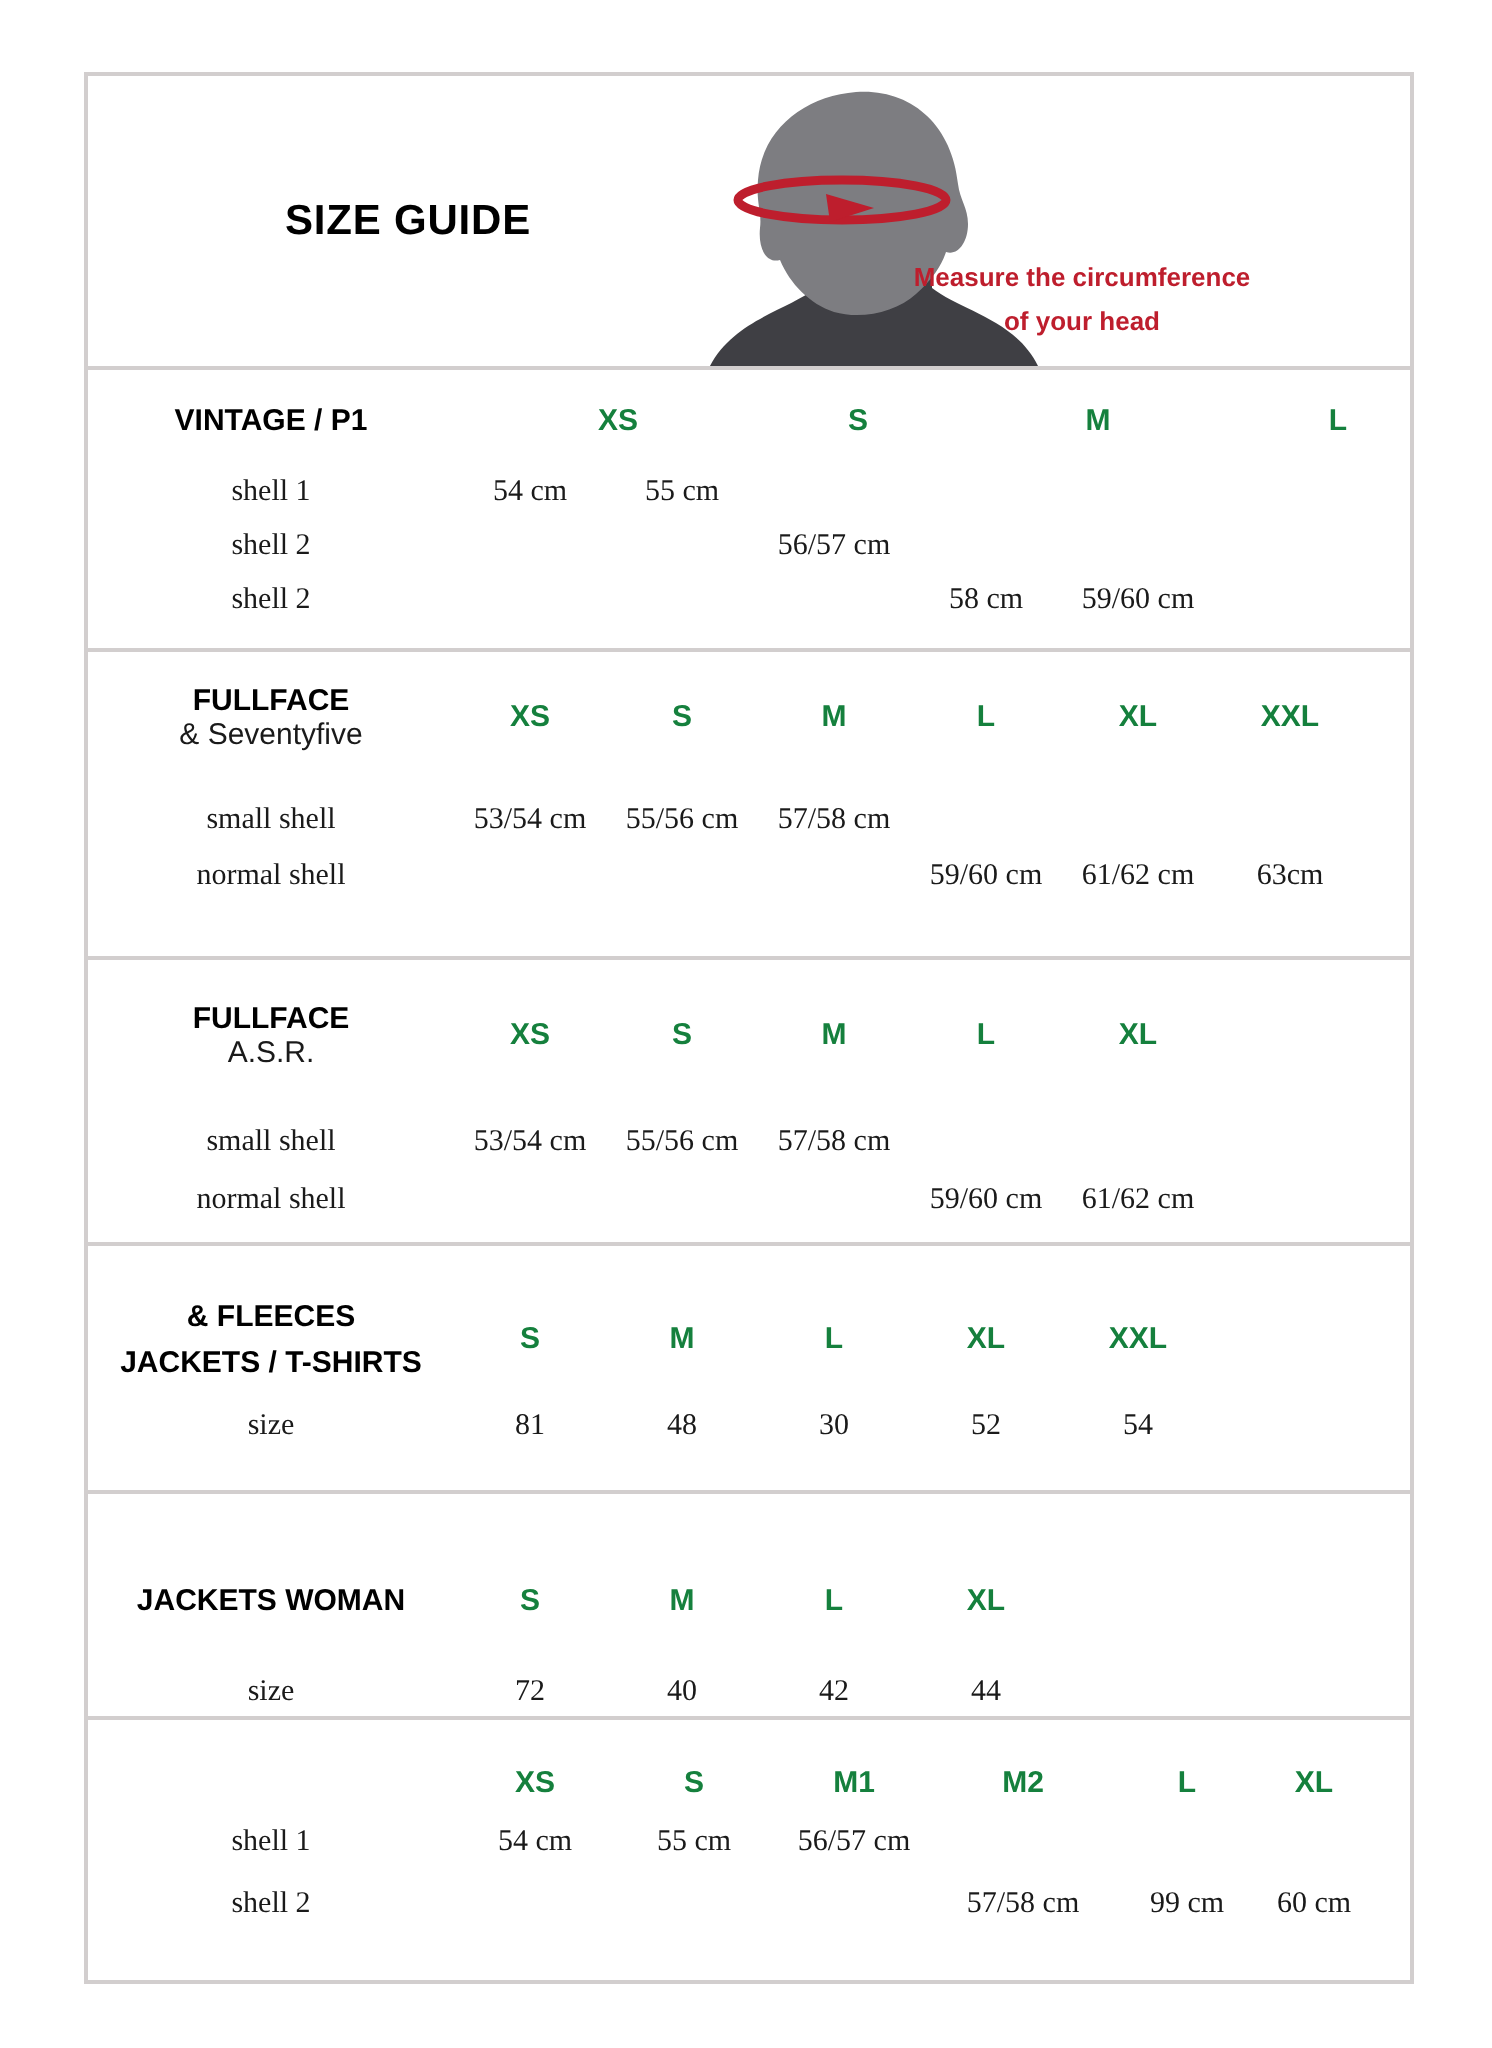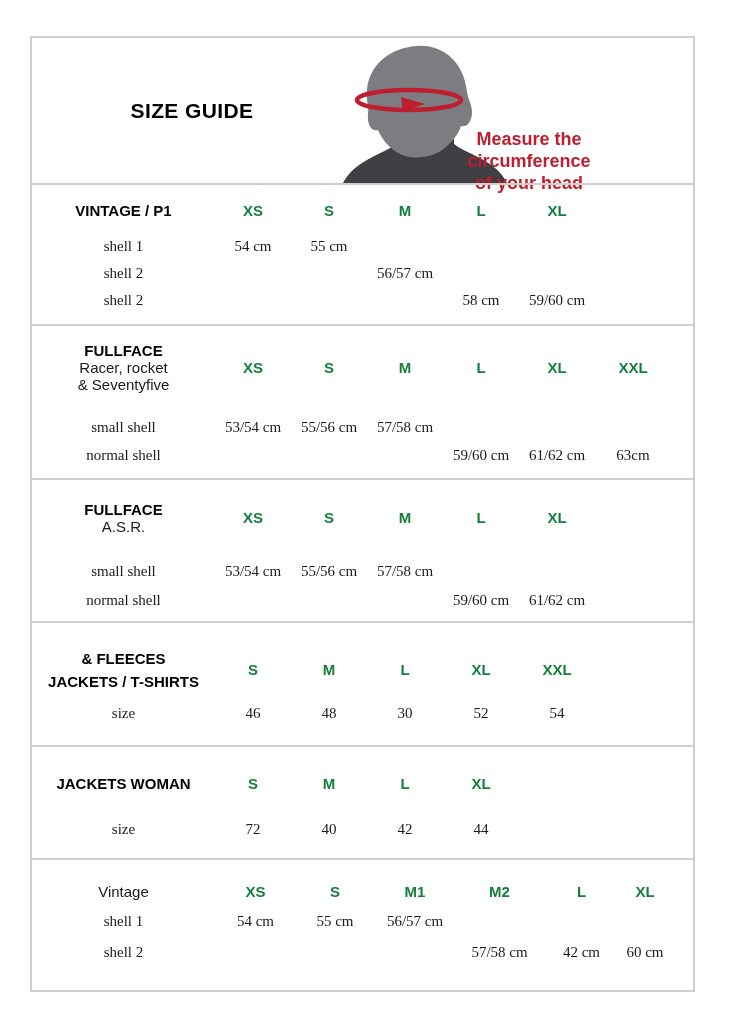--- a/index.html
+++ b/index.html
@@ -8,50 +8,50 @@
     --shoulders:#3f3f44;
     --line:#d2cece;
     --text:#1a1a1a;
   }
   html,body{margin:0;padding:0;background:#ffffff;}
   body{
     width:746px;height:1024px;position:relative;overflow:hidden;
     font-family:"Liberation Sans", sans-serif;color:var(--text);
   }
   .sheet{
-    position:absolute;left:30px;top:36px;width:665px;height:956px;
+    position:absolute;left:42px;top:36px;width:665px;height:956px;
     box-sizing:border-box;border:2px solid var(--line);background:#fff;
   }
   
   .band-header{position:relative;height:145px;}
   .size-guide-title{
     position:absolute;left:70px;top:60px;width:180px;text-align:center;
     font-size:21px;font-weight:bold;letter-spacing:.4px;color:#000;line-height:26px;
   }
   .head-figure{position:absolute;left:301px;top:4px;width:180px;height:141px;}
   .instruction{
     position:absolute;left:411px;top:90px;width:172px;text-align:center;
-    color:var(--red);font-size:18px;font-weight:bold;line-height:22px;
+    color:var(--red);font-size:13px;font-weight:bold;line-height:22px;
   }
   
   #sections{position:relative;}
   .band{box-sizing:content-box;border-top:2px solid var(--line);overflow:hidden;}
   .grid{display:grid;grid-template-columns:183px repeat(6,76px);}
   #section-sale-vintage .grid{grid-template-columns:183px 81px 78px 82px 87px 77px 50px;}
   .cell{text-align:center;font-size:15px;}
   .head{align-items:center;}
   #section-sale-vintage .head{align-items:start;}
   .title-line{line-height:20px;}
   .title-line.bold{font-weight:bold;color:#000;}
   .colhead{font-weight:bold;color:#15803d;line-height:20px;}
   .datarow{height:20px;font-family:Liberation Serif, serif;}
   .datarow .cell{line-height:20px;}
   
   #section-vintage-p1{height:139px;}
-  #section-vintage-p1 .head{padding-top:16px;}
+  #section-vintage-p1 .head{padding-top:16px;gap:44px;}
   #section-vintage-p1 .head + .datarow{margin-top:15px;}
   #section-vintage-p1 .datarow + .datarow{margin-top:7px;}
 
   #section-fullface-racer{height:152px;}
   #section-fullface-racer .head{padding-top:16px;}
   #section-fullface-racer .title-line{line-height:17px;}
   #section-fullface-racer .head + .datarow{margin-top:24px;}
   #section-fullface-racer .datarow + .datarow{margin-top:8px;}
 
   #section-fullface-asr{height:141px;}
@@ -59,21 +59,21 @@
   #section-fullface-asr .title-line{line-height:17px;}
   #section-fullface-asr .head + .datarow{margin-top:26px;}
   #section-fullface-asr .datarow + .datarow{margin-top:9px;}
 
   #section-jackets-tshirts{height:122px;}
   #section-jackets-tshirts .head{padding-top:24px;}
   #section-jackets-tshirts .title-line{line-height:23px;}
   #section-jackets-tshirts .head + .datarow{margin-top:10px;}
 
   #section-jackets-woman{height:111px;}
-  #section-jackets-woman .head{padding-top:27px;}
+  #section-jackets-woman .head{padding-top:44px;}
   #section-jackets-woman .head + .datarow{margin-top:25px;}
 
   #section-sale-vintage{height:130px;}
   #section-sale-vintage .head{padding-top:23px;}
   #section-sale-vintage .title-line{line-height:17px;}
   #section-sale-vintage .colhead{line-height:17px;}
   #section-sale-vintage .head + .datarow{margin-top:11px;}
   #section-sale-vintage .datarow + .datarow{margin-top:11px;}
 </style>
 </head>
@@ -134,21 +134,20 @@
           <div class="cell value"></div>
           <div class="cell value"></div>
           <div class="cell value">58 cm</div>
           <div class="cell value">59/60 cm</div>
         </div>
       </section>
       <section class="band" id="section-fullface-racer">
         <div class="grid head">
           <div class="cell title">
             <div class="title-line bold">FULLFACE</div>
-            <div class="title-line">Racer, rocket</div>
             <div class="title-line">&amp; Seventyfive</div>
           </div>
           <div class="cell colhead">XS</div>
           <div class="cell colhead">S</div>
           <div class="cell colhead">M</div>
           <div class="cell colhead">L</div>
           <div class="cell colhead">XL</div>
           <div class="cell colhead">XXL</div>
         </div>
         <div class="grid datarow">
@@ -206,21 +205,21 @@
             <div class="title-line bold">JACKETS / T-SHIRTS</div>
           </div>
           <div class="cell colhead">S</div>
           <div class="cell colhead">M</div>
           <div class="cell colhead">L</div>
           <div class="cell colhead">XL</div>
           <div class="cell colhead">XXL</div>
         </div>
         <div class="grid datarow">
           <div class="cell rowlabel">size</div>
-          <div class="cell value">46</div>
+          <div class="cell value">81</div>
           <div class="cell value">48</div>
           <div class="cell value">30</div>
           <div class="cell value">52</div>
           <div class="cell value">54</div>
         </div>
       </section>
       <section class="band" id="section-jackets-woman">
         <div class="grid head">
           <div class="cell title">
             <div class="title-line bold">JACKETS WOMAN</div>
@@ -234,21 +233,20 @@
           <div class="cell rowlabel">size</div>
           <div class="cell value">72</div>
           <div class="cell value">40</div>
           <div class="cell value">42</div>
           <div class="cell value">44</div>
         </div>
       </section>
       <section class="band" id="section-sale-vintage">
         <div class="grid head">
           <div class="cell title">
-            <div class="title-line">Vintage</div>
           </div>
           <div class="cell colhead">XS</div>
           <div class="cell colhead">S</div>
           <div class="cell colhead">M1</div>
           <div class="cell colhead">M2</div>
           <div class="cell colhead">L</div>
           <div class="cell colhead">XL</div>
         </div>
         <div class="grid datarow">
           <div class="cell rowlabel">shell 1</div>
@@ -258,19 +256,19 @@
           <div class="cell value"></div>
           <div class="cell value"></div>
           <div class="cell value"></div>
         </div>
         <div class="grid datarow">
           <div class="cell rowlabel">shell 2</div>
           <div class="cell value"></div>
           <div class="cell value"></div>
           <div class="cell value"></div>
           <div class="cell value">57/58 cm</div>
-          <div class="cell value">42 cm</div>
+          <div class="cell value">99 cm</div>
           <div class="cell value">60 cm</div>
         </div>
       </section>
     </div>
 
 </div>
 
 </body></html>

